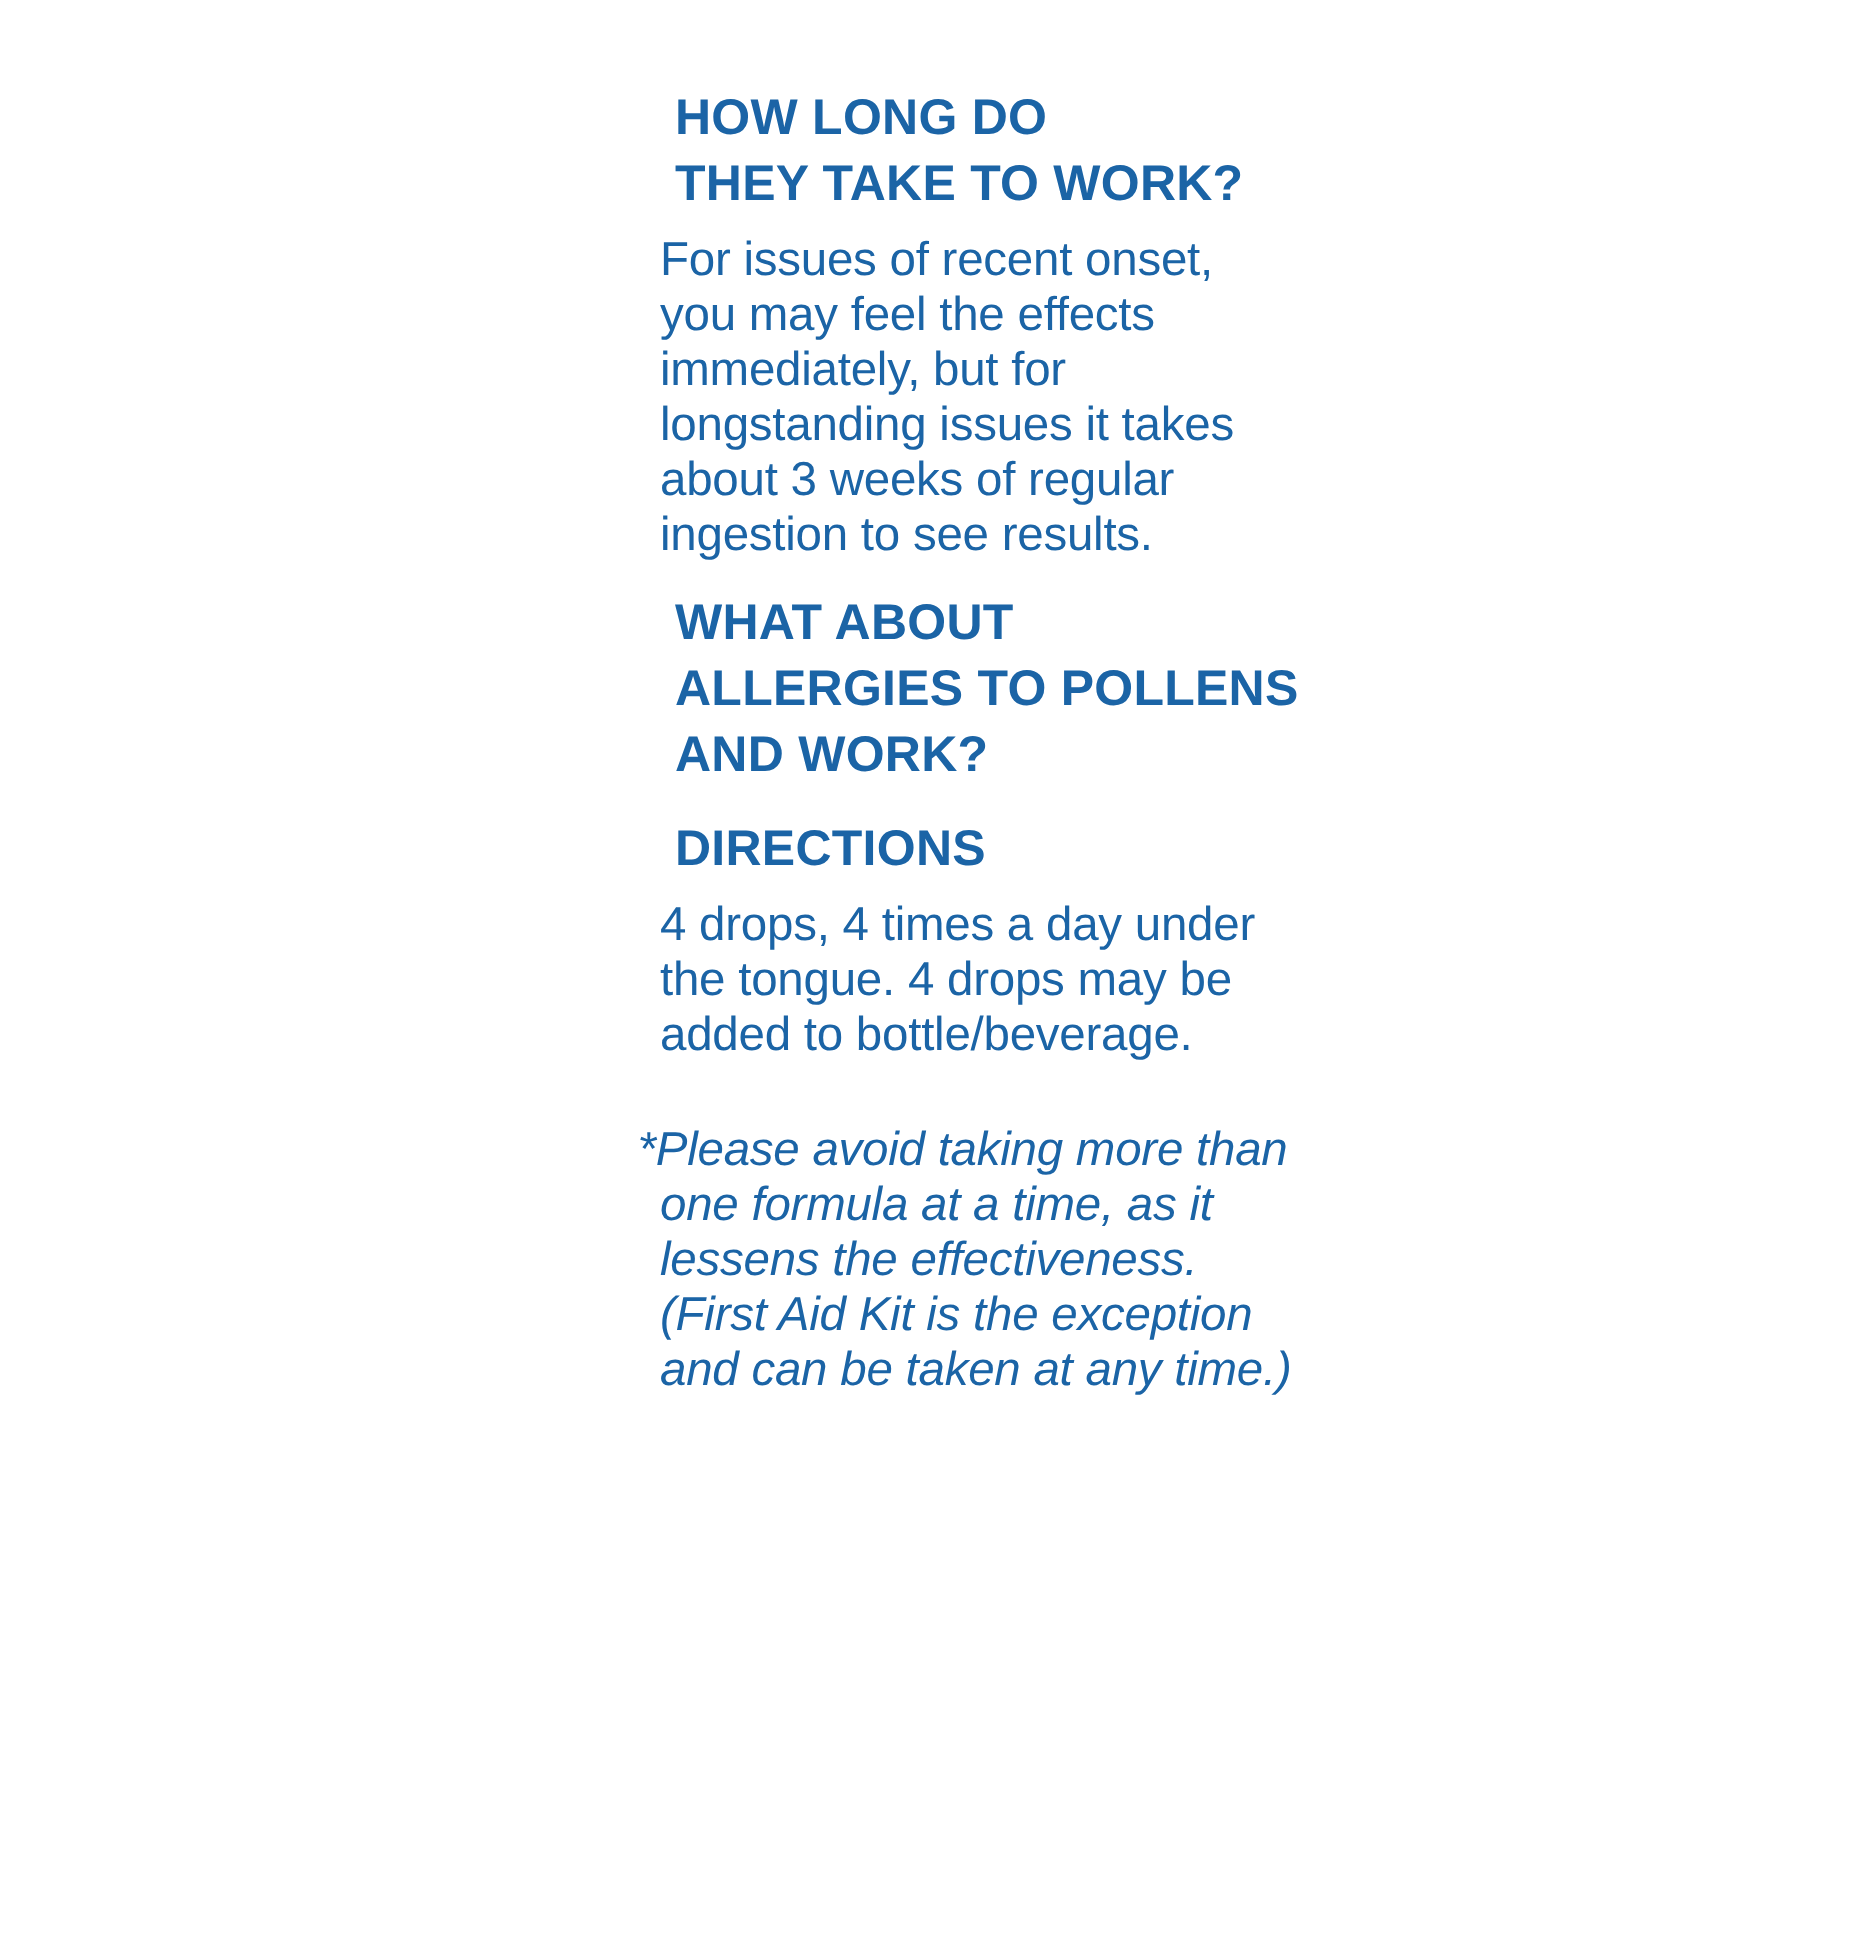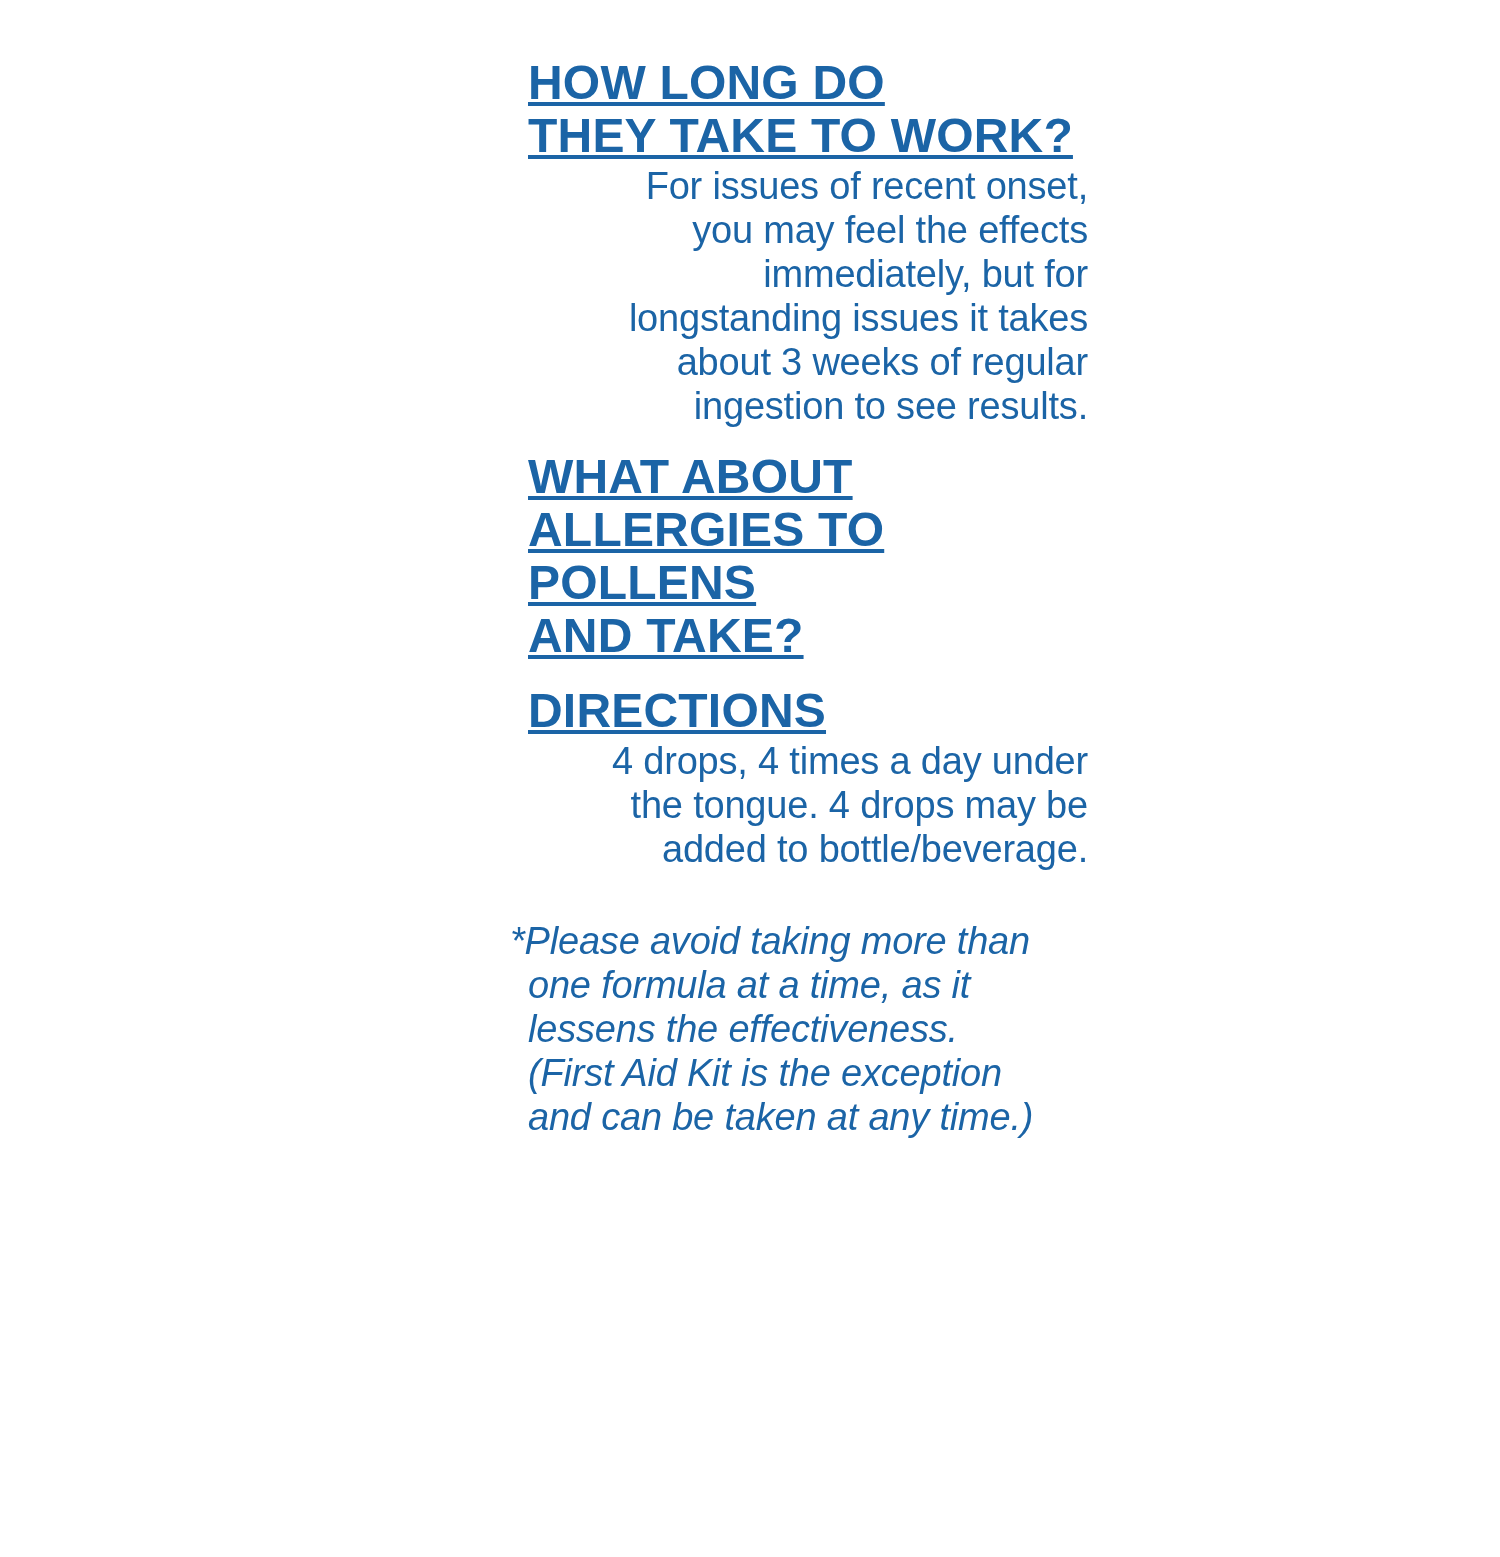--- a/index.html
+++ b/index.html
@@ -18,36 +18,34 @@
     position: absolute;
     left: 528px;
     top: 56px;
     width: 560px;
     color: #1b64a6;
   }
   .qa-section {
     margin: 0 0 22px 0;
   }
   .section-heading {
-    margin: 0;
-    font-size: 48px;
+    margin: 12px;
+    font-size: 40px;
     font-weight: 700;
     line-height: 53px;
     letter-spacing: 0.2px;
     white-space: pre-line;
-    text-decoration: underline;
   }
   .section-body {
     margin: 2px 0 0 0;
     font-size: 38px;
     font-weight: 400;
     line-height: 44px;
     letter-spacing: -0.2px;
     white-space: pre-line;
-    text-align: right;
   }
   .disclaimer {
     margin: 48px 0 0 0;
     font-size: 38px;
     font-style: italic;
     font-weight: 400;
     line-height: 44px;
     letter-spacing: -0.2px;
     text-indent: -18px;
     white-space: pre-line;
@@ -74,21 +72,21 @@
 you may feel the effects
 immediately, but for
 longstanding issues it takes
 about 3 weeks of regular
 ingestion to see results.</p>
   </section>
 
   <section class="qa-section">
     <h2 class="section-heading">WHAT ABOUT
 ALLERGIES TO POLLENS
-AND TAKE?</h2>
+AND WORK?</h2>
   </section>
 
   <section class="qa-section">
     <h2 class="section-heading">DIRECTIONS</h2>
     <p class="section-body">4 drops, 4 times a day under
 the tongue. 4 drops may be
 added to bottle/beverage.</p>
   </section>
 
   <p class="disclaimer">*Please avoid taking more than

